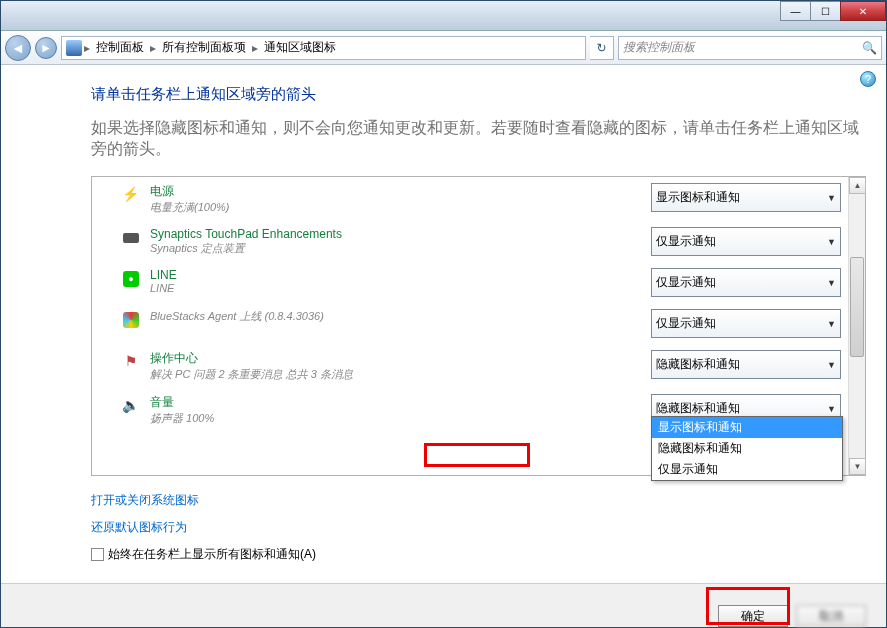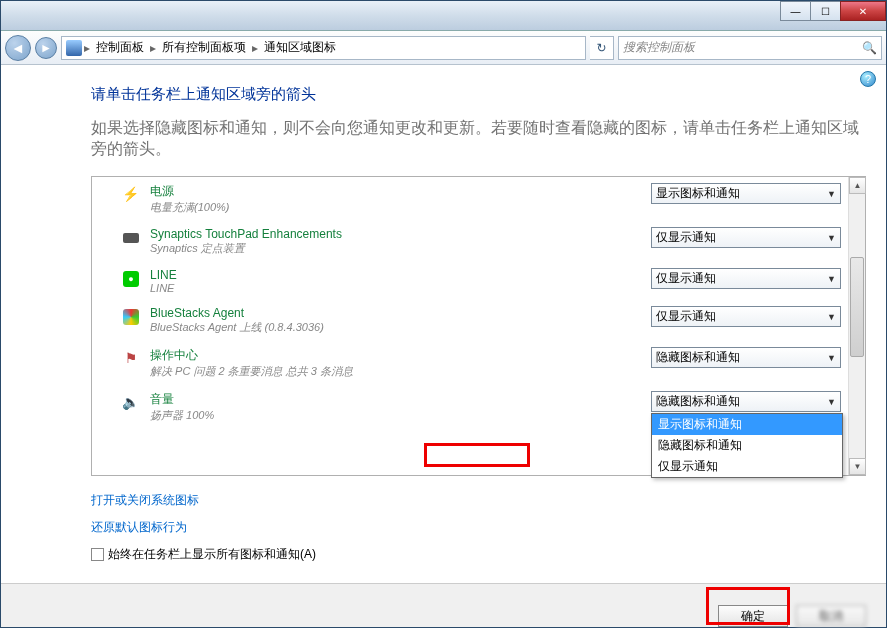--- a/index.html
+++ b/index.html
@@ -148,21 +148,21 @@
   display: flex; align-items: center; justify-content: center;
   font-size: 14px;
 }
 .row-text { margin-left: 10px; flex: 1; }
 .row-name { color: #15803d; }
 .row-sub { color: #888; font-style: italic; font-size: 11px; }
 .row-select {
   width: 190px;
 }
 .select-ctrl {
-  height: 21px; width: 190px;
+  height: 29px; width: 190px;
   border: 1px solid #7a8a9a;
   background: linear-gradient(#fff,#eef2f6);
   display: flex; align-items: center;
   padding: 0 4px;
   font-size: 12px;
   position: relative;
 }
 .select-ctrl .arrow {
   margin-left: auto;
   font-size: 9px; color: #333;
@@ -323,21 +323,20 @@
               <span class="arrow">▼</span>
             </div>
           </div>
       </div>
 
       <div class="row">
         <div class="row-icon">
             <div class="i-blue"></div>
           </div>
         <div class="row-text">
-          <div class="row-name">BlueStacks Agent</div>
           <div class="row-sub">BlueStacks Agent 上线 (0.8.4.3036)</div>
         </div>
         <div class="row-select">
             <div class="select-ctrl">
               <span>仅显示通知</span>
               <span class="arrow">▼</span>
             </div>
           </div>
       </div>
 

